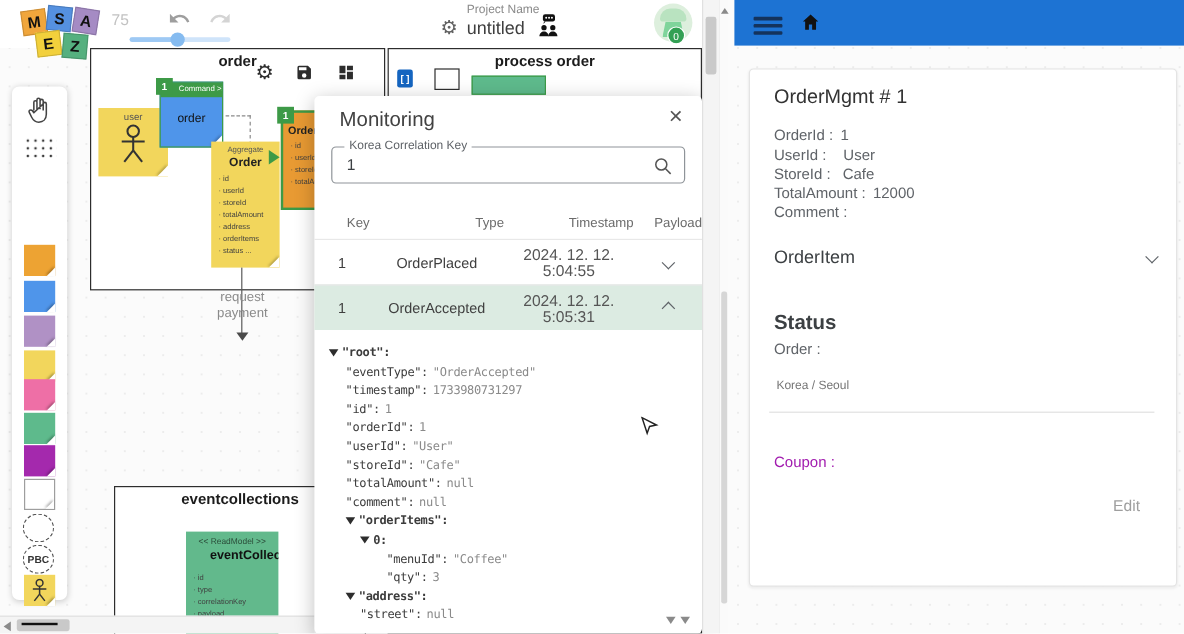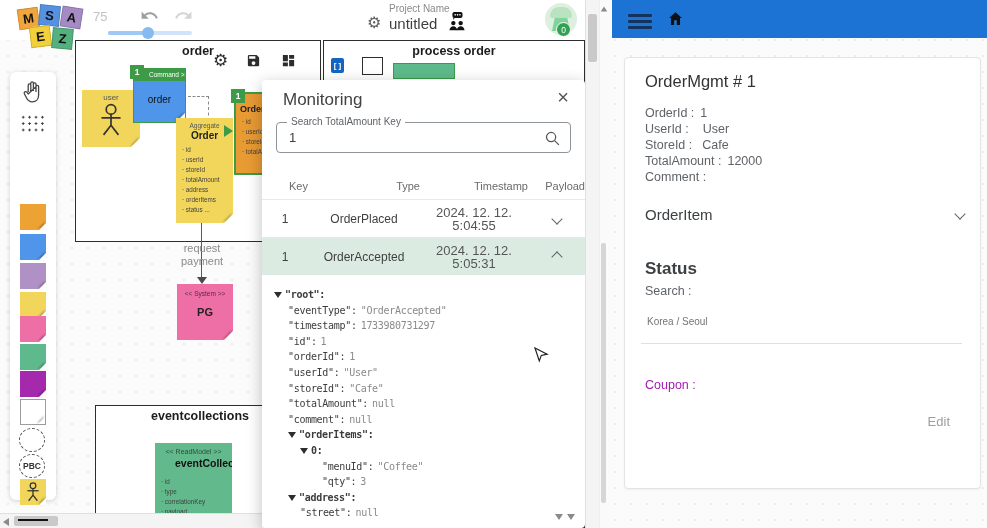--- a/index.html
+++ b/index.html
@@ -173,24 +173,20 @@
     <div class="fld">userId</div>
     <div class="fld">storeId</div>
     <div class="fld">totalAmount</div>
   </div>
   <div class="badge" style="left:231px;top:89px;">1</div>
 
   <div class="line-v" style="left:201px;top:223px;height:56px;"></div>
   <div class="abs" style="left:197px;top:277px;width:0;height:0;border-left:5px solid transparent;border-right:5px solid transparent;border-top:7px solid #4a4a4a;"></div>
   <div class="abs" style="left:166px;top:242px;width:72px;text-align:center;font-size:11px;color:#8a8a8a;background:transparent;line-height:13px;">request payment</div>
 
-  <div class="sticky" style="left:177px;top:284px;width:56px;height:56px;background:var(--sticky-pink);">
-    <div style="text-align:center;font-size:6.5px;color:#5e2744;margin-top:6px;">&lt;&lt; System &gt;&gt;</div>
-    <div style="text-align:center;font-size:11px;font-weight:bold;color:#222;margin-top:9px;">PG</div>
-  </div>
 
   <div class="sticky" style="left:155px;top:443px;width:77px;height:95px;background:var(--collector-green);">
     <div style="text-align:center;font-size:7px;color:#2b4d3a;margin-top:5px;">&lt;&lt; ReadModel &gt;&gt;</div>
     <div style="text-align:left;font-size:10.5px;font-weight:bold;color:#111;margin:2px 0 8px;padding-left:20px;">eventCollector</div>
     <div class="fld">id</div>
     <div class="fld">type</div>
     <div class="fld">correlationKey</div>
     <div class="fld">payload</div>
   </div>
 
@@ -267,21 +263,21 @@
   </div>
   <div class="abs" style="left:8px;top:447px;width:30px;height:2px;background:#111;"></div>
 
 </div>
 
 <div id="dialog">
   <div id="mon-title">Monitoring</div>
   <span id="mon-close">×</span>
 
   <div id="searchbox">
-    <span id="search-label">Search TotalAmount Key</span>
+    <span id="search-label">Korea Correlation Key</span>
     <input type="text" value="1" style="">
     <svg class="abs" style="right:9px;top:7px;" width="17" height="17" viewBox="0 0 24 24">
       <circle cx="10" cy="10" r="6.5" fill="none" stroke="#555" stroke-width="1.8"></circle>
       <line x1="15" y1="15" x2="21" y2="21" stroke="#555" stroke-width="1.8"></line>
     </svg>
   </div>
 
   <div class="mon-head mon-grid">
     <span>Key</span>
     <span>Type</span>
@@ -369,21 +365,21 @@
     <div class="dfield" style="top:112px;">
       <span>Comment :</span><span class="val"></span>
     </div>
 
     <div id="orderitem-row">
       <span>OrderItem</span>
       <span class="chev down" style="float:right;margin-top:4px;"></span>
     </div>
 
     <div id="status-h">Status</div>
-    <div id="status-l">Search :</div>
+    <div id="status-l">Order :</div>
     <div id="loc-field">Korea / Seoul</div>
     <div id="coupon-l">Coupon :</div>
     <button id="edit-btn">Edit</button>
 
   </div>
 </div>
 
 <svg id="cursor" width="16" height="20" viewBox="0 0 16 20">
   <path d="M2 1l4.3 13 2-5.6 5.8-1.2z" fill="#fff" stroke="#222" stroke-width="1.2"></path>
 </svg>

